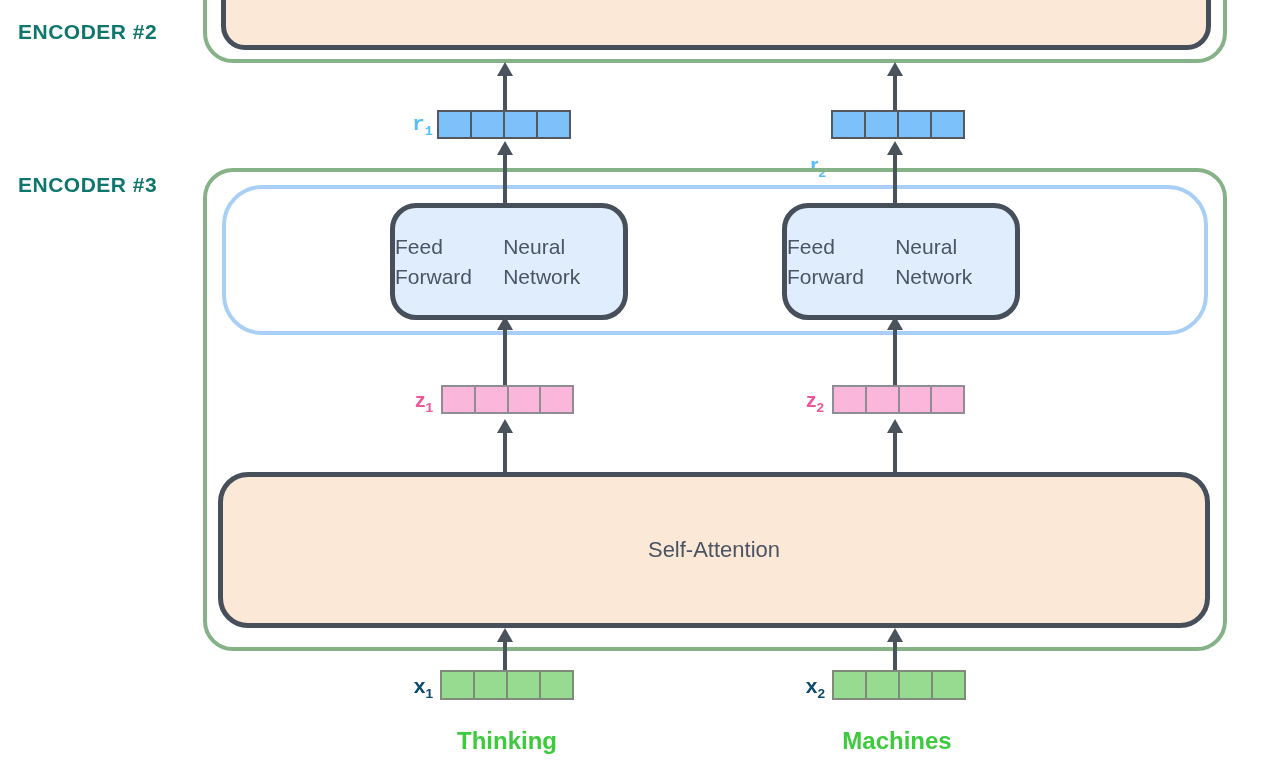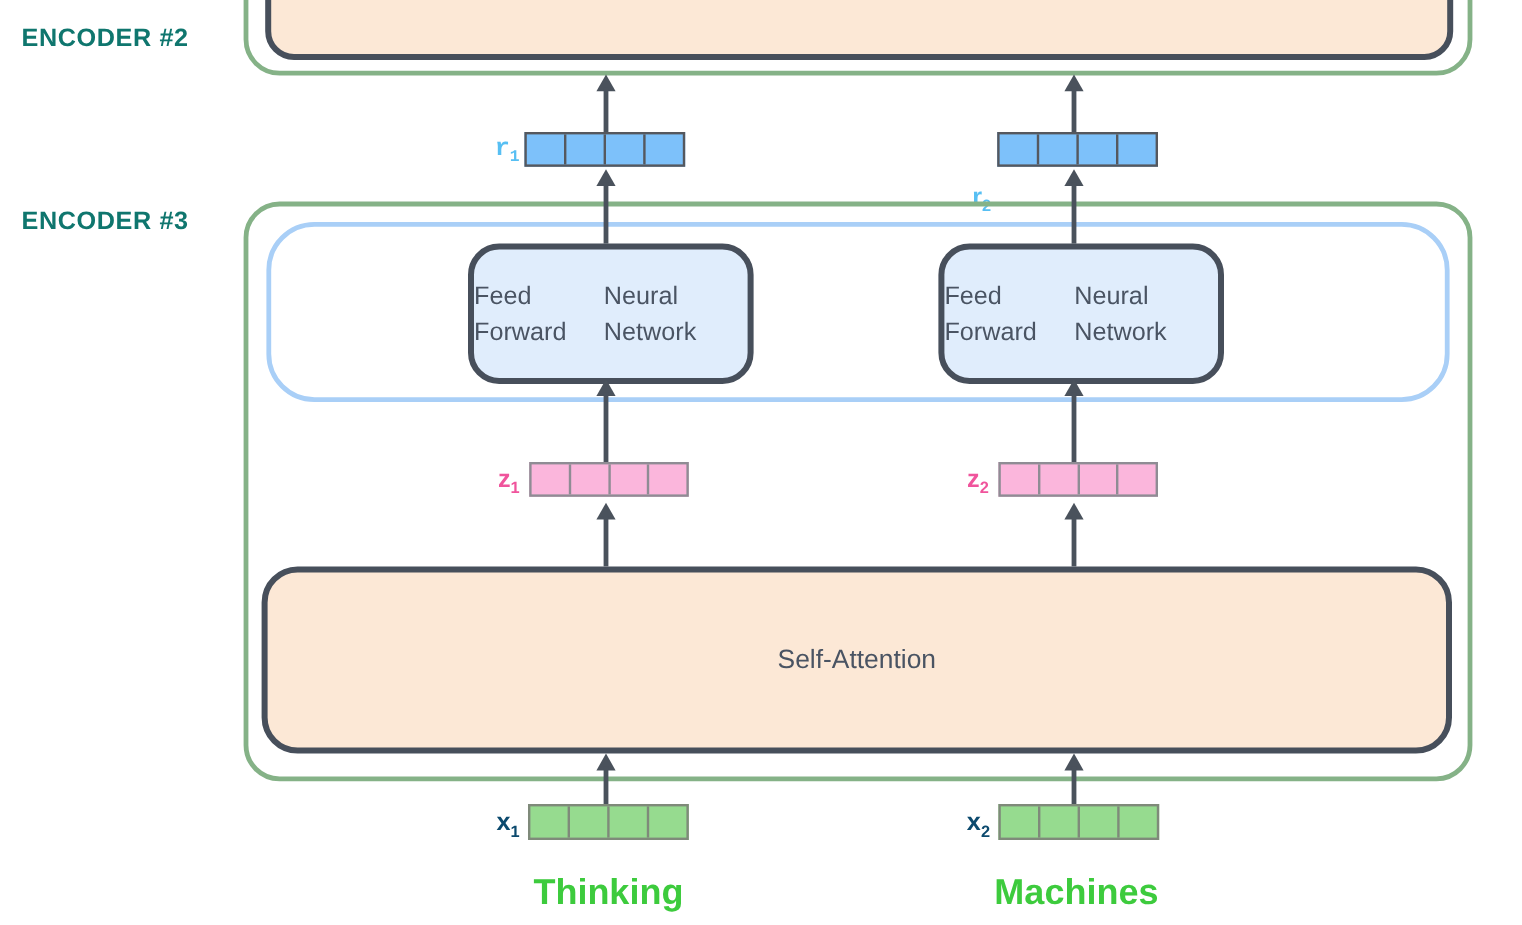--- a/index.html
+++ b/index.html
@@ -101,21 +101,21 @@
   .vec-label sub{ font-size:0.65em; }
   .lbl-r{ color:#57BFF3; }
   .lbl-z{ color:#F0549C; }
   .lbl-x{ color:#0c4a6e; }
 
   .token-word{
     position:absolute;
     width:200px;
     top:727px;
     text-align:center;
-    font-size:30px;
+    font-size:24px;
     font-weight:bold;
     color:#3DCB3D;
   }
 
   
   .arrow{ position:absolute; width:16px; z-index:5; }
   .arrow-head{
     position:absolute; top:0; left:0;
     width:0; height:0;
     border-left:8px solid transparent;

